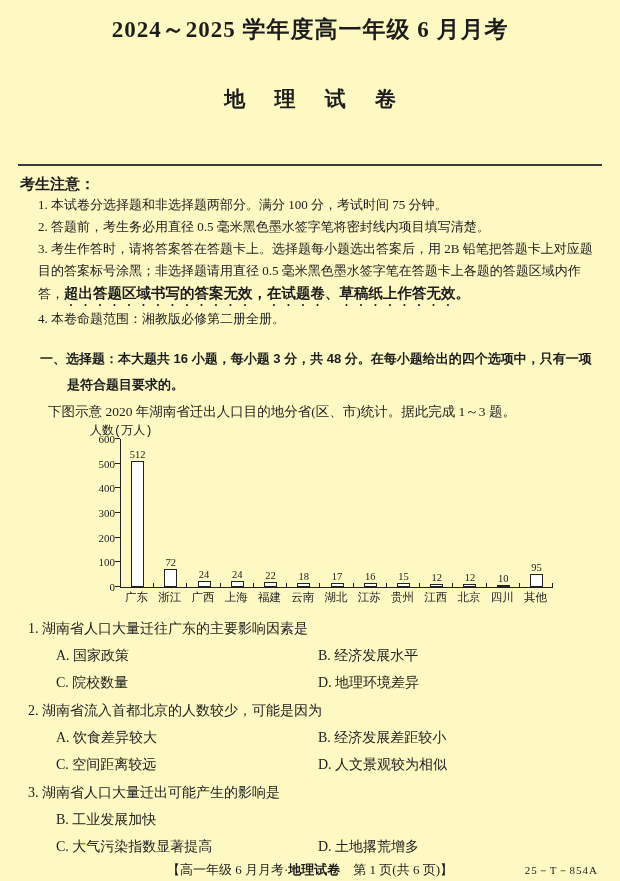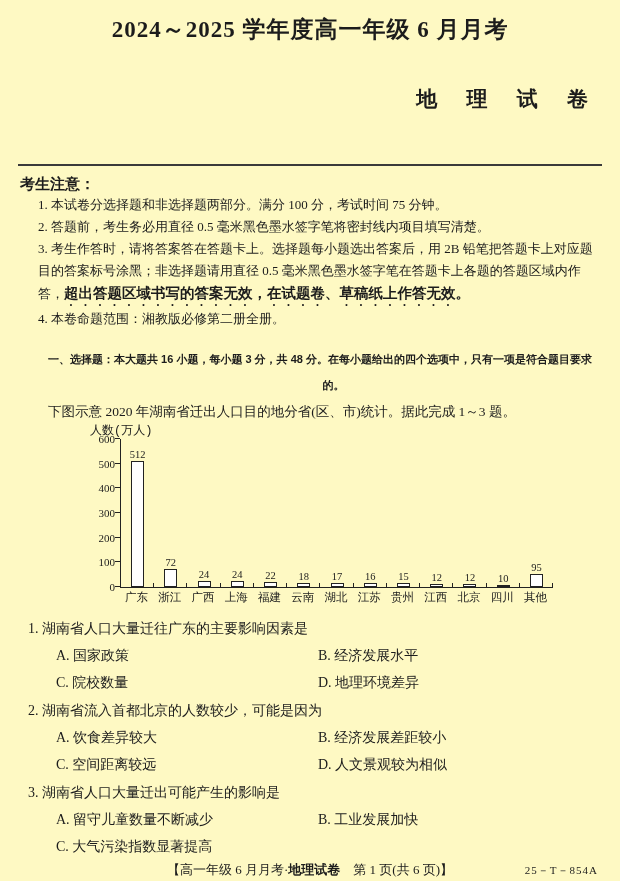--- a/index.html
+++ b/index.html
@@ -8,42 +8,42 @@
     width:620px;height:881px;margin:0 auto;background:#fef9c3;
     box-sizing:border-box;padding:14px 20px 0 20px;overflow:hidden;
     font-family:"Liberation Serif","DejaVu Serif",serif;color:#1c1c1c;
     position:relative;
   }
   .exam-title{
     text-align:center;font-size:23px;line-height:32px;font-weight:600;
     letter-spacing:1px;
   }
   .subject-title{
-    text-align:right;font-size:21px;line-height:30px;font-weight:bold;
+    text-align:center;font-size:21px;line-height:30px;font-weight:bold;
     letter-spacing:12px;margin-top:38px;text-indent:12px;
   }
   .divider{border:none;border-top:2px solid #3a3a3a;margin:50px -2px 0 -2px;}
   .notice{margin-top:8px;}
   .notice-heading{
     font-family:"Liberation Sans","DejaVu Sans",sans-serif;
     font-weight:bold;font-size:15px;line-height:20px;
   }
   .n-item{
     padding-left:18px;font-size:13px;line-height:22px;
   }
   .em-dots{
     font-family:"Liberation Sans","DejaVu Sans",sans-serif;
     font-weight:bold;font-size:14.5px;
     -webkit-text-emphasis:filled dot;-webkit-text-emphasis-position:under right;
     text-emphasis:filled dot;text-emphasis-position:under right;
   }
   .section-heading{
     font-family:"Liberation Sans","DejaVu Sans",sans-serif;
-    font-weight:bold;font-size:11px;line-height:26px;
-    margin-top:16px;padding-left:47px;text-indent:-27px;text-align:center;
+    font-weight:bold;font-size:13px;line-height:26px;
+    margin-top:16px;padding-left:47px;text-indent:-27px;
   }
   .q-intro{margin-top:4px;padding-left:28px;font-size:13.5px;line-height:20px;}
 
   
   .chart{margin:2px 0 0 70px;width:480px;font-family:"Liberation Serif","DejaVu Serif",serif;}
   .ylabel{font-size:12px;line-height:14px;margin-bottom:1px;font-family:Liberation Mono, monospace;}
   .plot-row{display:flex;}
   .yticks{position:relative;width:30px;height:148px;font-size:11px;}
   .ytick{position:absolute;right:5px;line-height:12px;}
   .plot{
@@ -209,25 +209,25 @@
     </div>
     <div class="opt-row">
       <div class="opt">C. 空间距离较远</div>
       <div class="opt right">D. 人文景观较为相似</div>
     </div>
   </div>
 
   <div class="question">
     <div class="q-stem">3. 湖南省人口大量迁出可能产生的影响是</div>
     <div class="opt-row">
-      <div class="opt">A. 留守儿童数量不断减少</div>
       <div class="opt right">B. 工业发展加快</div>
     </div>
     <div class="opt-row">
       <div class="opt">C. 大气污染指数显著提高</div>
+      <div class="opt right">D. 土地撂荒增多</div>
     </div>
   </div>
 
   <div class="footer">
     <span><span>【高一年级 6 月月考·</span><span class="bold">地理试卷</span><span>　第 1 页(共 6 页)】</span></span>
     <span class="paper-code">25－T－854A</span>
   </div>
 
 </div>
 

